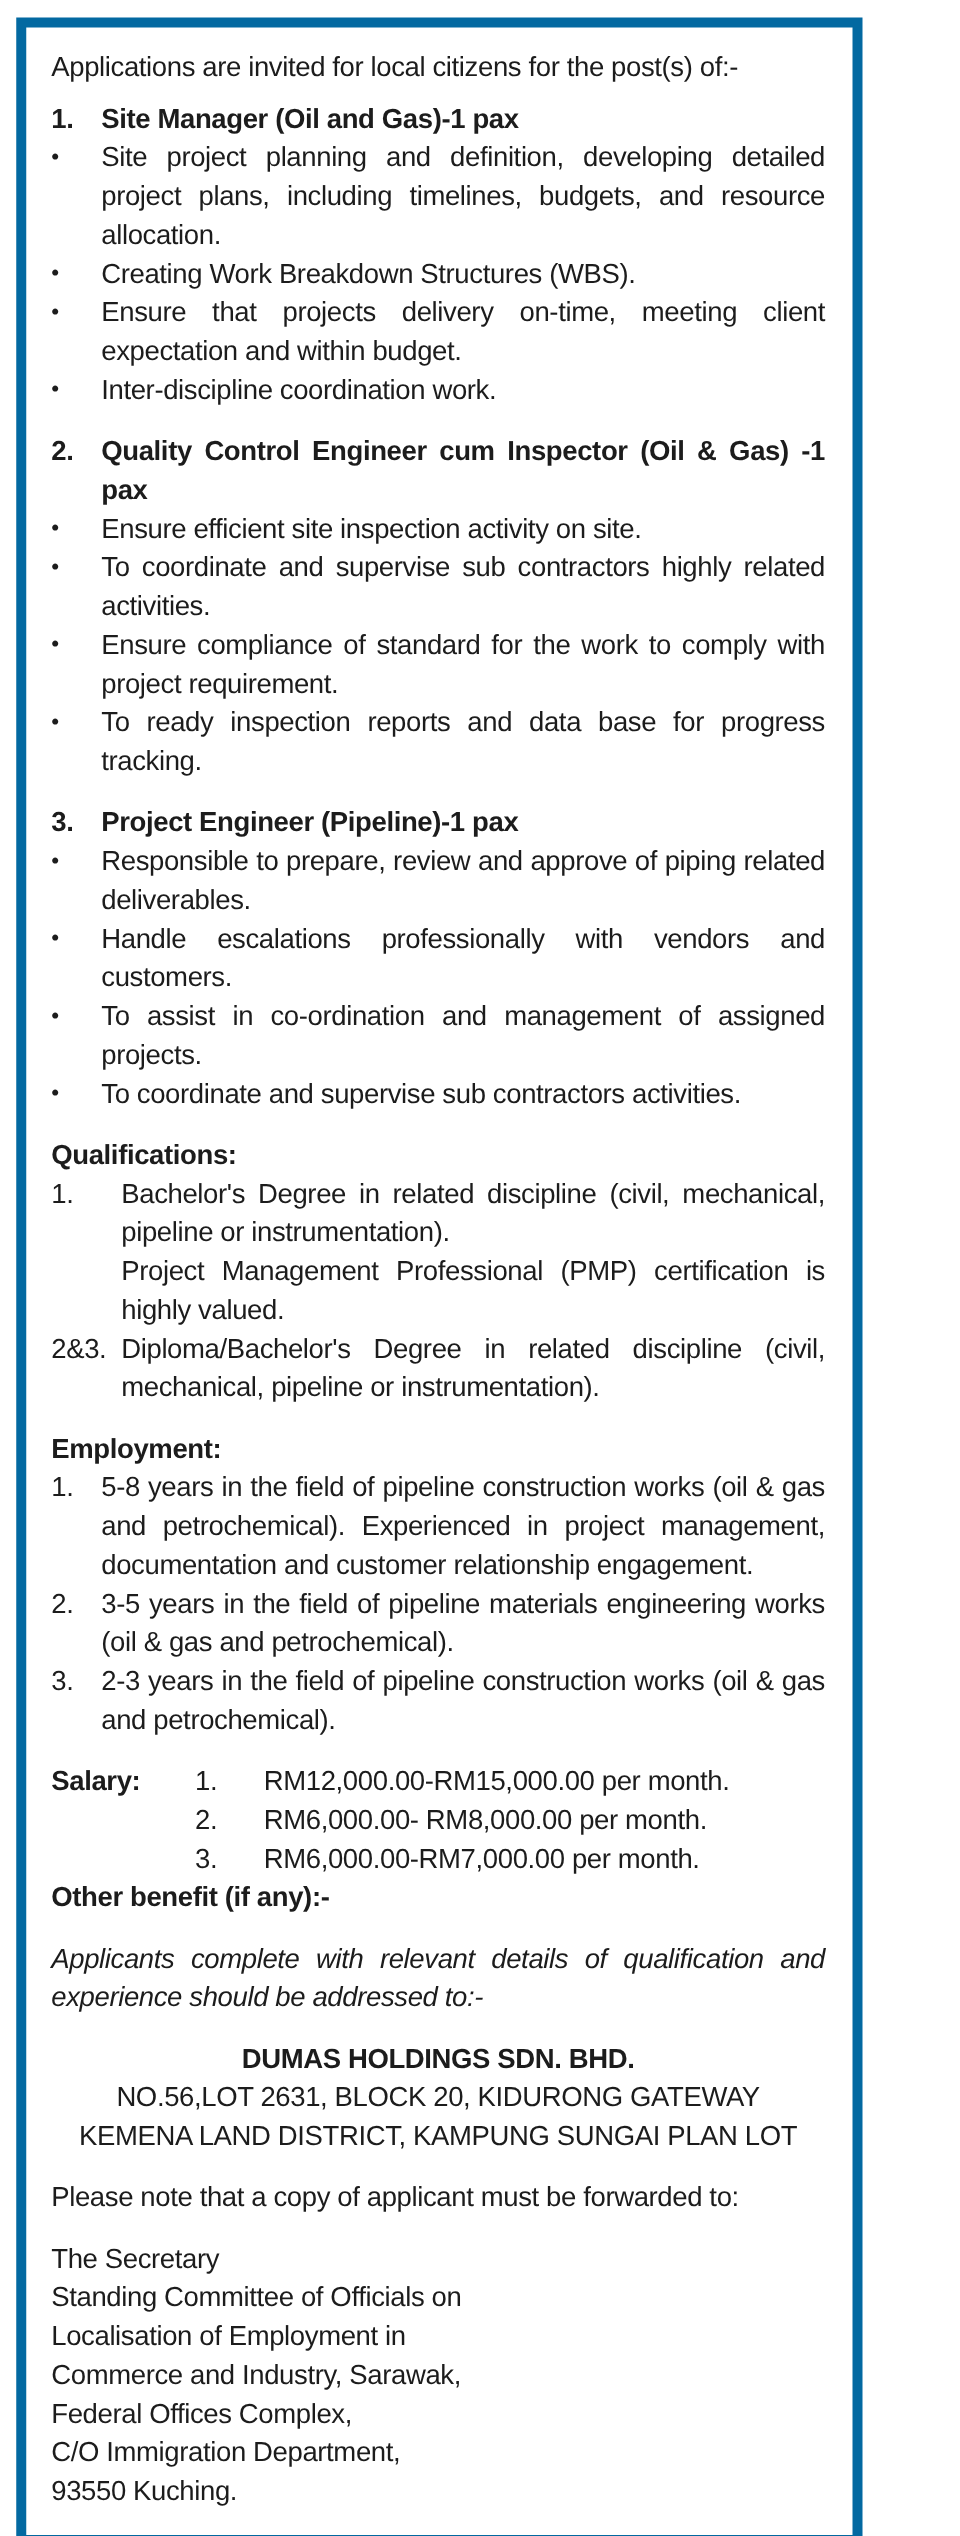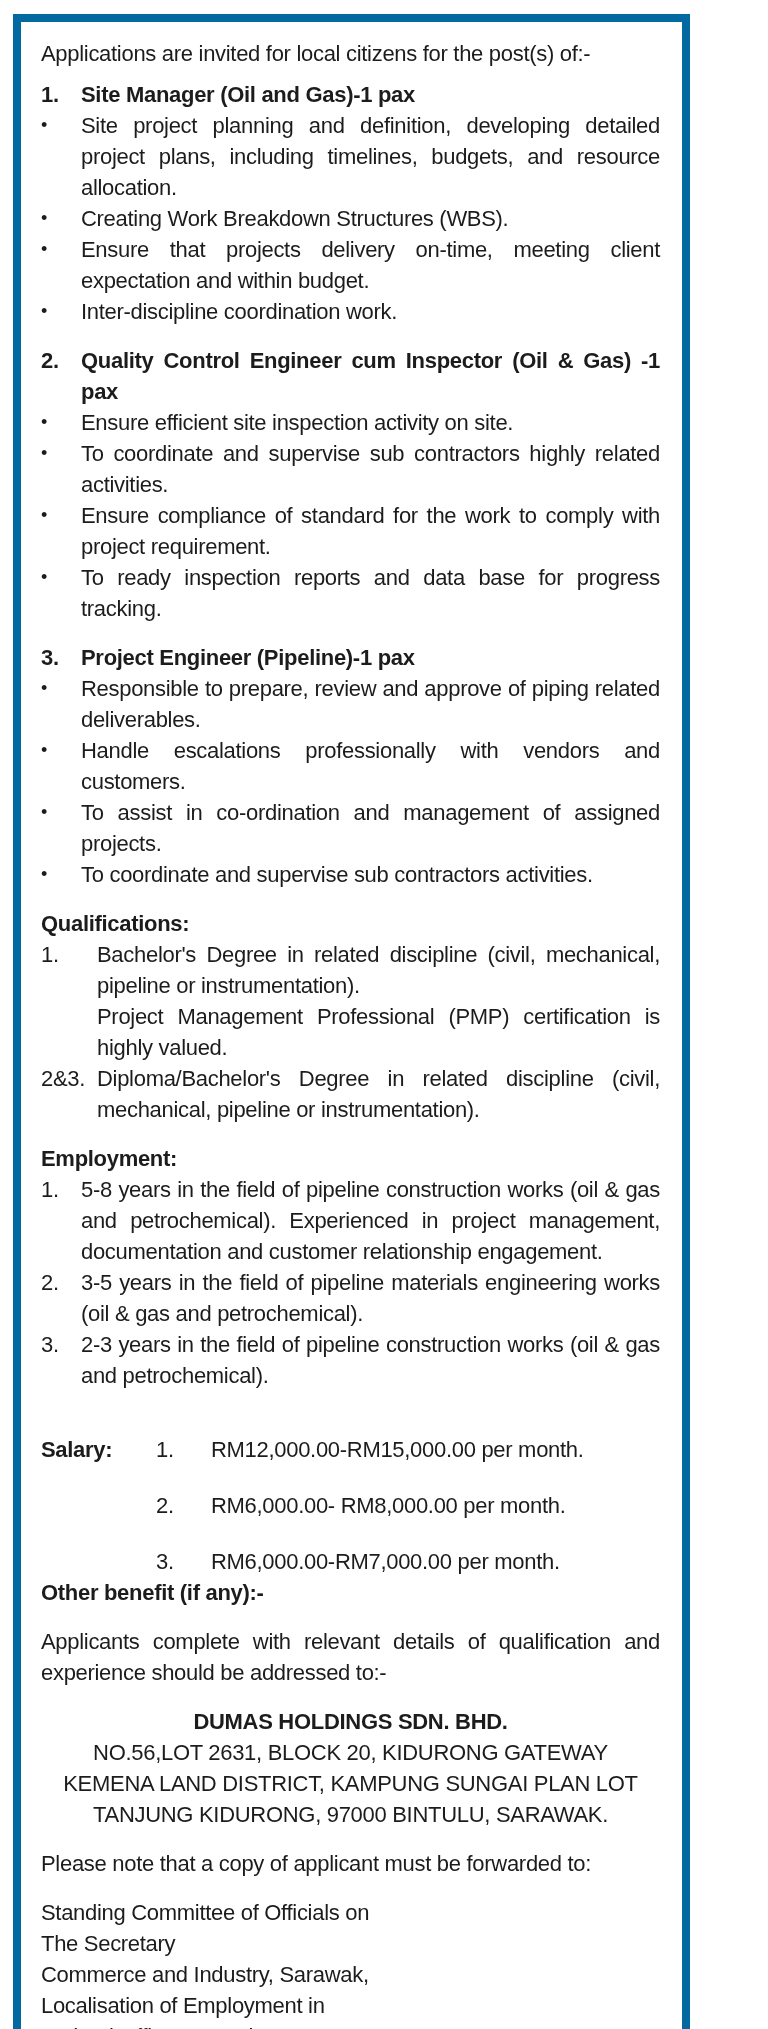--- a/index.html
+++ b/index.html
@@ -15,37 +15,37 @@
     width:677px;
     min-height:2001px;
     border:8px solid #0369a1;
     background:#ffffff;
     padding:16px 22px 20px 20px;
     font-size:22px;
     line-height:31px;
     letter-spacing:-0.3px;
   }
   .para{ text-align:left; margin:0 0 10px 0; }
-  .just{ text-align:justify; }
+  .just{ text-align:justify;font-style:italic; }
   .gap{ height:18px; }
   .gap-sm{ height:8px; }
   .bold{ font-weight:bold; }
 
   
   .row{ display:flex; align-items:flex-start; }
   .marker{ flex:0 0 40px; }
   .marker-bullet{ flex:0 0 40px; font-size:18px; line-height:31px; }
   .row-text{ flex:1 1 auto; text-align:justify; }
   .q-marker{ flex:0 0 56px; }
 
   .job-title{ font-weight:bold; }
   .section-heading{ font-weight:bold; margin:0; }
 
   
-  .salary-row{ display:flex; align-items:center;margin-top:25px; }
+  .salary-row{ display:flex; align-items:center; }
   .salary-label{ flex:0 0 115px; font-weight:bold; }
   .salary-num{ flex:0 0 55px; }
   .salary-amount{ flex:1 1 auto; }
   .salary-indent{ flex:0 0 115px; }
 
   .address-block{ text-align:center; }
   .company-name{ font-weight:bold; }
 
   .secretary-block{ text-align:left; }
 </style>
@@ -175,32 +175,31 @@
   <div class="gap"></div>
 
   <p class="para just">Applicants complete with relevant details of qualification and experience should be addressed to:-</p>
 
   <div class="gap-sm"></div>
 
   <div class="address-block">
     <div class="company-name">DUMAS HOLDINGS SDN. BHD.</div>
     <div>NO.56,LOT 2631, BLOCK 20, KIDURONG GATEWAY</div>
     <div>KEMENA LAND DISTRICT, KAMPUNG SUNGAI PLAN LOT</div>
-    <div>TANJUNG KIDURONG, 97000 BINTULU, SARAWAK.</div>
   </div>
 
   <div class="gap"></div>
 
   <p class="para">Please note that a copy of applicant must be forwarded to:</p>
 
   <div class="gap-sm"></div>
 
   <div class="secretary-block">
+    <div>The Secretary</div>
     <div>Standing Committee of Officials on</div>
-    <div>The Secretary</div>
+    <div>Localisation of Employment in</div>
     <div>Commerce and Industry, Sarawak,</div>
-    <div>Localisation of Employment in</div>
     <div>Federal Offices Complex,</div>
     <div>C/O Immigration Department,</div>
     <div>93550 Kuching.</div>
   </div>
 
 </div>
 
 </body></html>

